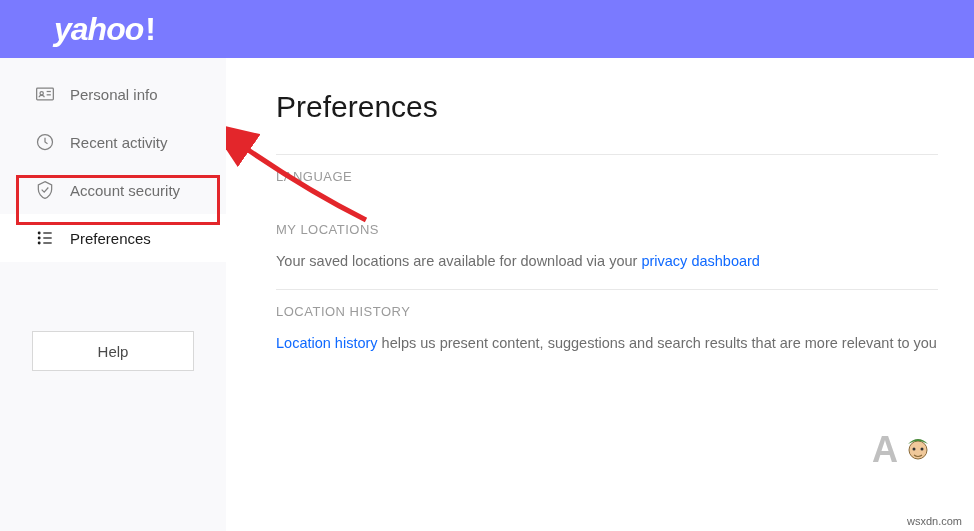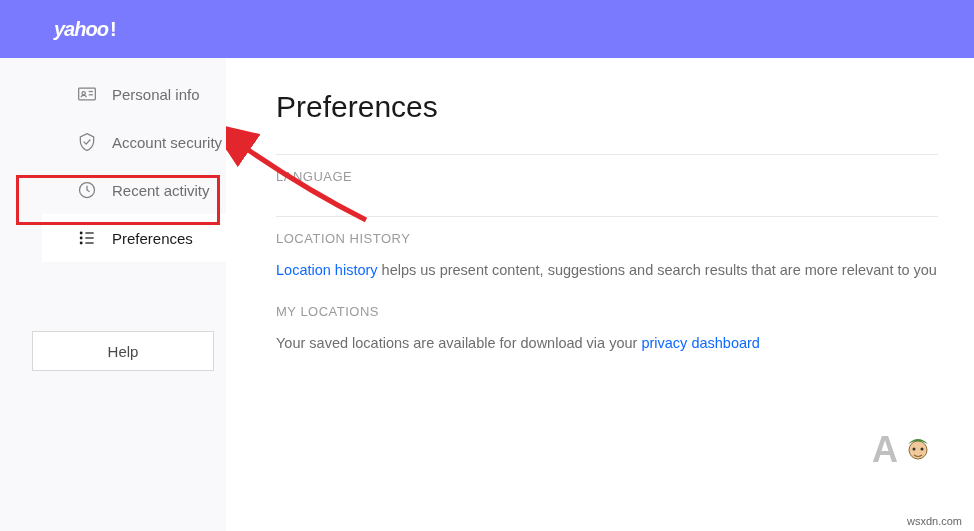--- a/index.html
+++ b/index.html
@@ -17,21 +17,21 @@
     }
     .header {
       background: #7a7aff;
       height: 58px;
       display: flex;
       align-items: center;
       padding-left: 54px;
     }
     .logo {
       color: #fff;
-      font-size: 20px;
+      font-size: 32px;
       font-weight: 800;
       letter-spacing: -1px;
       font-style: italic;
     }
     .logo::after {
       content: "!";
       font-style: normal;
       margin-left: 2px;
     }
     .main-container {
@@ -45,21 +45,20 @@
       position: relative;
     }
     .sidebar-item {
       display: flex;
       align-items: center;
       height: 48px;
       padding-left: 34px;
       cursor: pointer;
       color: #6e6e6e;
       font-size: 15px;
-      margin-left: 42px;
     }
     .sidebar-item.active {
       background: #fff;
       color: #1a1a1a;
       font-weight: 500;
     }
     .sidebar-item .icon-wrap {
       width: 22px;
       height: 22px;
       margin-right: 14px;
@@ -84,21 +83,21 @@
       left: 16px;
       width: 204px;
       height: 50px;
       pointer-events: none;
       z-index: 5;
     }
     .help-btn {
       position: absolute;
       bottom: 160px;
       left: 32px;
-      width: 182px;
+      width: 162px;
       height: 40px;
       border: 1px solid #d8d8d8;
       background: #fff;
       color: #4a4a4a;
       font-size: 15px;
       cursor: pointer;
     }
     .content {
       flex: 1;
       padding: 32px 36px 0 50px;
@@ -183,35 +182,35 @@
             <line x1="14" y1="9" x2="19" y2="9"></line>
             <line x1="14" y1="13" x2="19" y2="13"></line>
           </svg>
       </span>
       <span>Personal info</span>
     </div>
 
     <div class="sidebar-item">
       <span class="icon-wrap">
         <svg viewBox="0 0 24 24">
+            <circle cx="12" cy="12" r="9"></circle>
+            <path d="M12 7 V12 L15 14"></path>
+          </svg>
+      </span>
+      <span>Recent activity</span>
+    </div>
+
+    <div class="sidebar-item">
+      <span class="icon-wrap">
+        <svg viewBox="0 0 24 24">
             <path d="M12 2 L20 6 V11 C20 16 16.5 20.5 12 22 C7.5 20.5 4 16 4 11 V6 Z"></path>
             <path d="M8 11.5 L11 14.5 L16 9"></path>
           </svg>
       </span>
       <span>Account security</span>
-    </div>
-
-    <div class="sidebar-item">
-      <span class="icon-wrap">
-        <svg viewBox="0 0 24 24">
-            <circle cx="12" cy="12" r="9"></circle>
-            <path d="M12 7 V12 L15 14"></path>
-          </svg>
-      </span>
-      <span>Recent activity</span>
     </div>
 
     <div class="sidebar-item active">
       <span class="icon-wrap">
         <svg viewBox="0 0 24 24" stroke-width="2">
             <circle cx="5" cy="6" r="1" fill="#1a1a1a"></circle>
             <circle cx="5" cy="12" r="1" fill="#1a1a1a"></circle>
             <circle cx="5" cy="18" r="1" fill="#1a1a1a"></circle>
             <line x1="10" y1="6" x2="20" y2="6"></line>
             <line x1="10" y1="12" x2="20" y2="12"></line>
@@ -226,31 +225,31 @@
     <button class="help-btn">Help</button>
   </div>
 
   <div class="content">
     <h1 class="page-title">Preferences</h1>
 
     <div class="section">
       <div class="section-header">LANGUAGE</div>
     </div>
 
+    <div class="section" style="border-top:none;padding-top:6px;">
+      <div class="section-header">MY LOCATIONS</div>
+      <div class="section-text">
+        <span>Your saved locations are available for download via your </span><span class="link">privacy dashboard</span>
+      </div>
+    </div>
+
     <div class="section">
       <div class="section-header">LOCATION HISTORY</div>
       <div class="section-text">
         <span class="link">Location history</span><span> helps us present content, suggestions and search results that are more relevant to you</span>
-      </div>
-    </div>
-
-    <div class="section" style="border-top:none;padding-top:6px;">
-      <div class="section-header">MY LOCATIONS</div>
-      <div class="section-text">
-        <span>Your saved locations are available for download via your </span><span class="link">privacy dashboard</span>
       </div>
     </div>
 
   </div>
 </div>
 
 <svg class="arrow-annotation" viewBox="0 0 160 110">
   <defs>
     <marker id="arrowhead" markerWidth="10" markerHeight="8" refX="2" refY="4" orient="auto">
       <polygon points="0 0, 10 4, 0 8" fill="#e3262b"></polygon>

